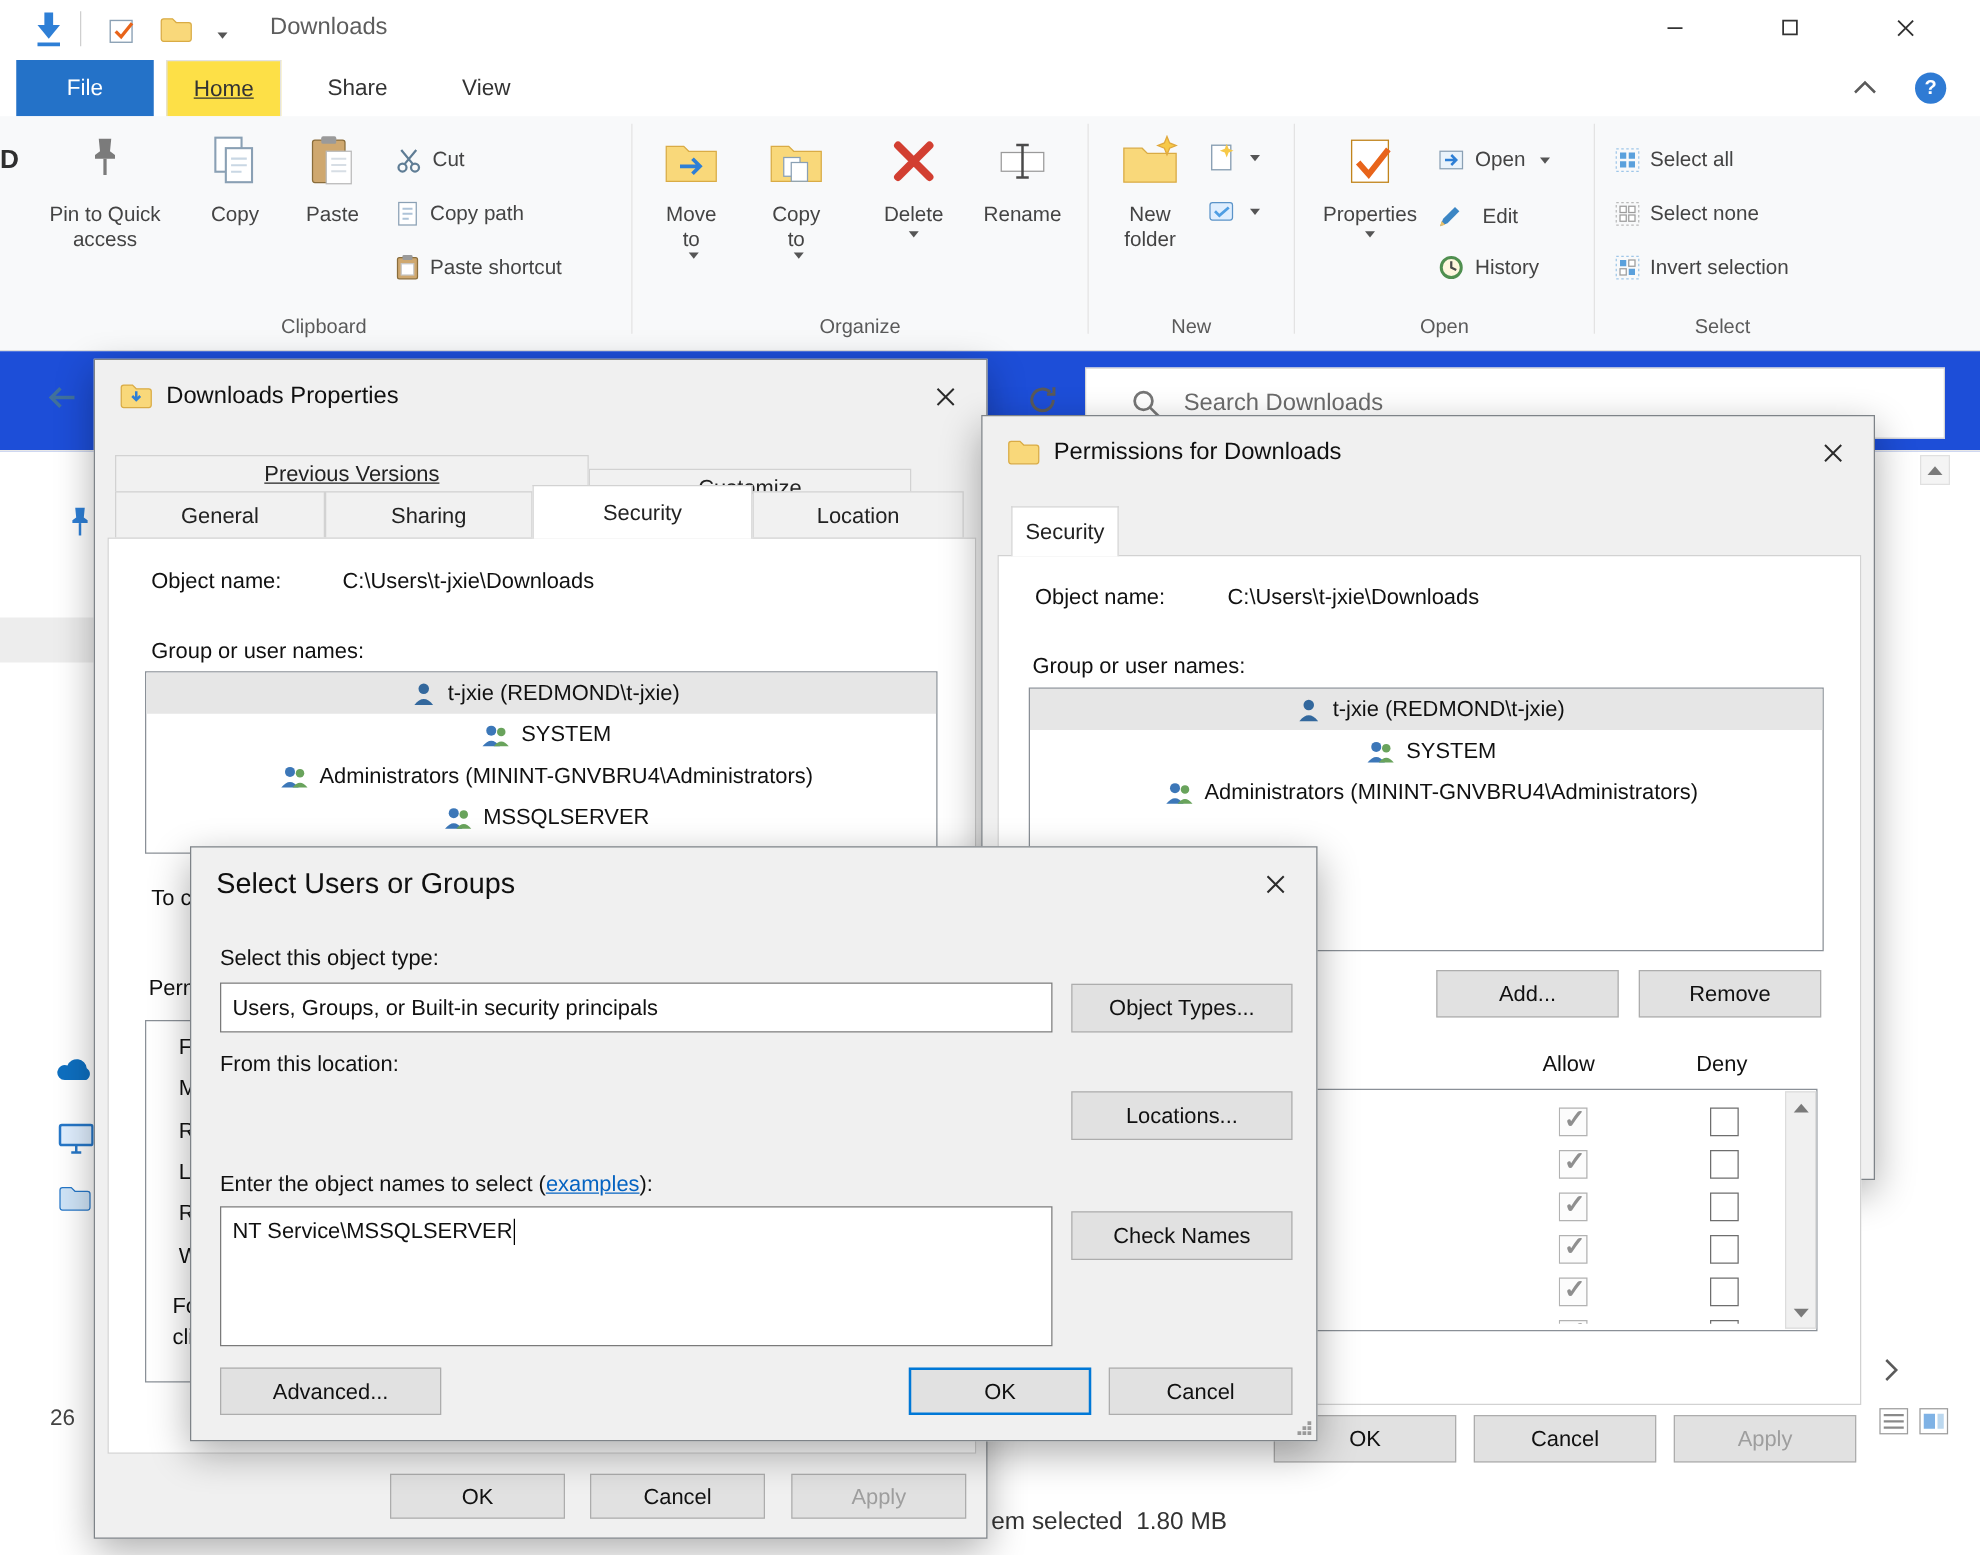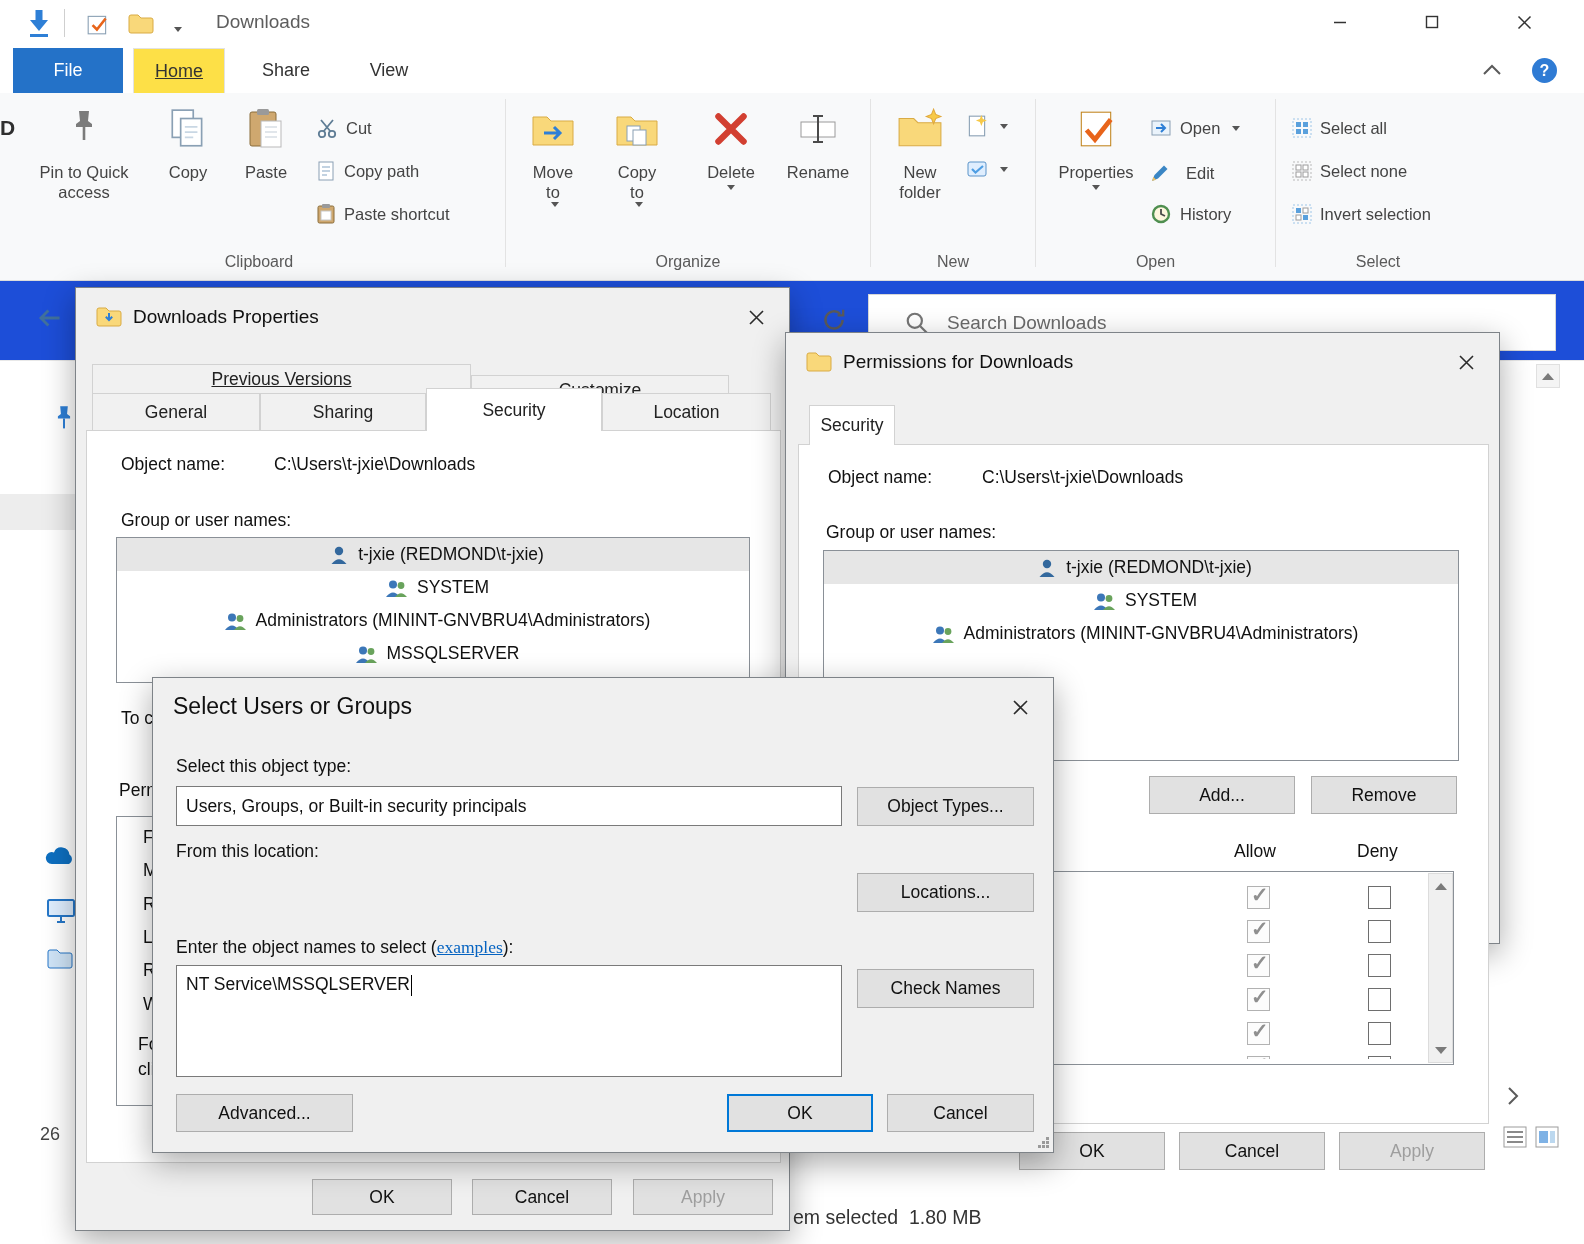--- a/index.html
+++ b/index.html
@@ -54,21 +54,21 @@
 .fieldlabel{position:absolute;font-size:17.5px;color:#111;white-space:nowrap;}
 .listbox{position:absolute;background:#fff;border:1px solid #8a9097;overflow:hidden;}
 .lrow{display:flex;align-items:center;height:33px;padding-left:7px;gap:9px;font-size:17.5px;color:#111;white-space:nowrap;overflow:hidden;justify-content:center;}
 .lrow.sel{background:#e6e6e6;}
 .btn{position:absolute;display:flex;align-items:center;justify-content:center;background:#e1e1e1;border:1px solid #adadad;font-size:17.5px;color:#111;white-space:nowrap;}
 .btn.disabled{color:#9e9e9e;}
 .btn.default{border:2px solid #0078d7;}
 .field{position:absolute;background:#fff;border:1px solid #7a7a7a;display:flex;align-items:center;padding-left:9px;font-size:17.5px;color:#111;white-space:nowrap;overflow:hidden;}
 .textarea{position:absolute;background:#fff;border:1px solid #7a7a7a;padding:8px 9px;font-size:17.5px;color:#111;}
 .text-caret{display:inline-block;width:1px;height:21px;background:#000;vertical-align:middle;margin-left:1px;}
-.link{color:#0563c1;text-decoration:underline;font-family:Liberation Serif, serif;}
+.link{color:#0563c1;text-decoration:underline;}
 
 
 .perm-rows{position:absolute;overflow:hidden;}
 .perm-row{position:relative;height:34px;}
 .perm-row .cb{position:absolute;top:5px;}
 .perm-row .cb:first-child{left:0;}
 .perm-row .cb:last-child{left:121px;}
 .cb{width:23px;height:23px;background:#fff;border:1px solid #6e6e6e;position:relative;}
 .cb.dim{border-color:#b2b2b2;background:#fcfcfc;}
 .cb.checked::after{content:"✓";position:absolute;left:3px;top:-4px;font-size:21px;font-weight:bold;color:#8f8f8f;}

